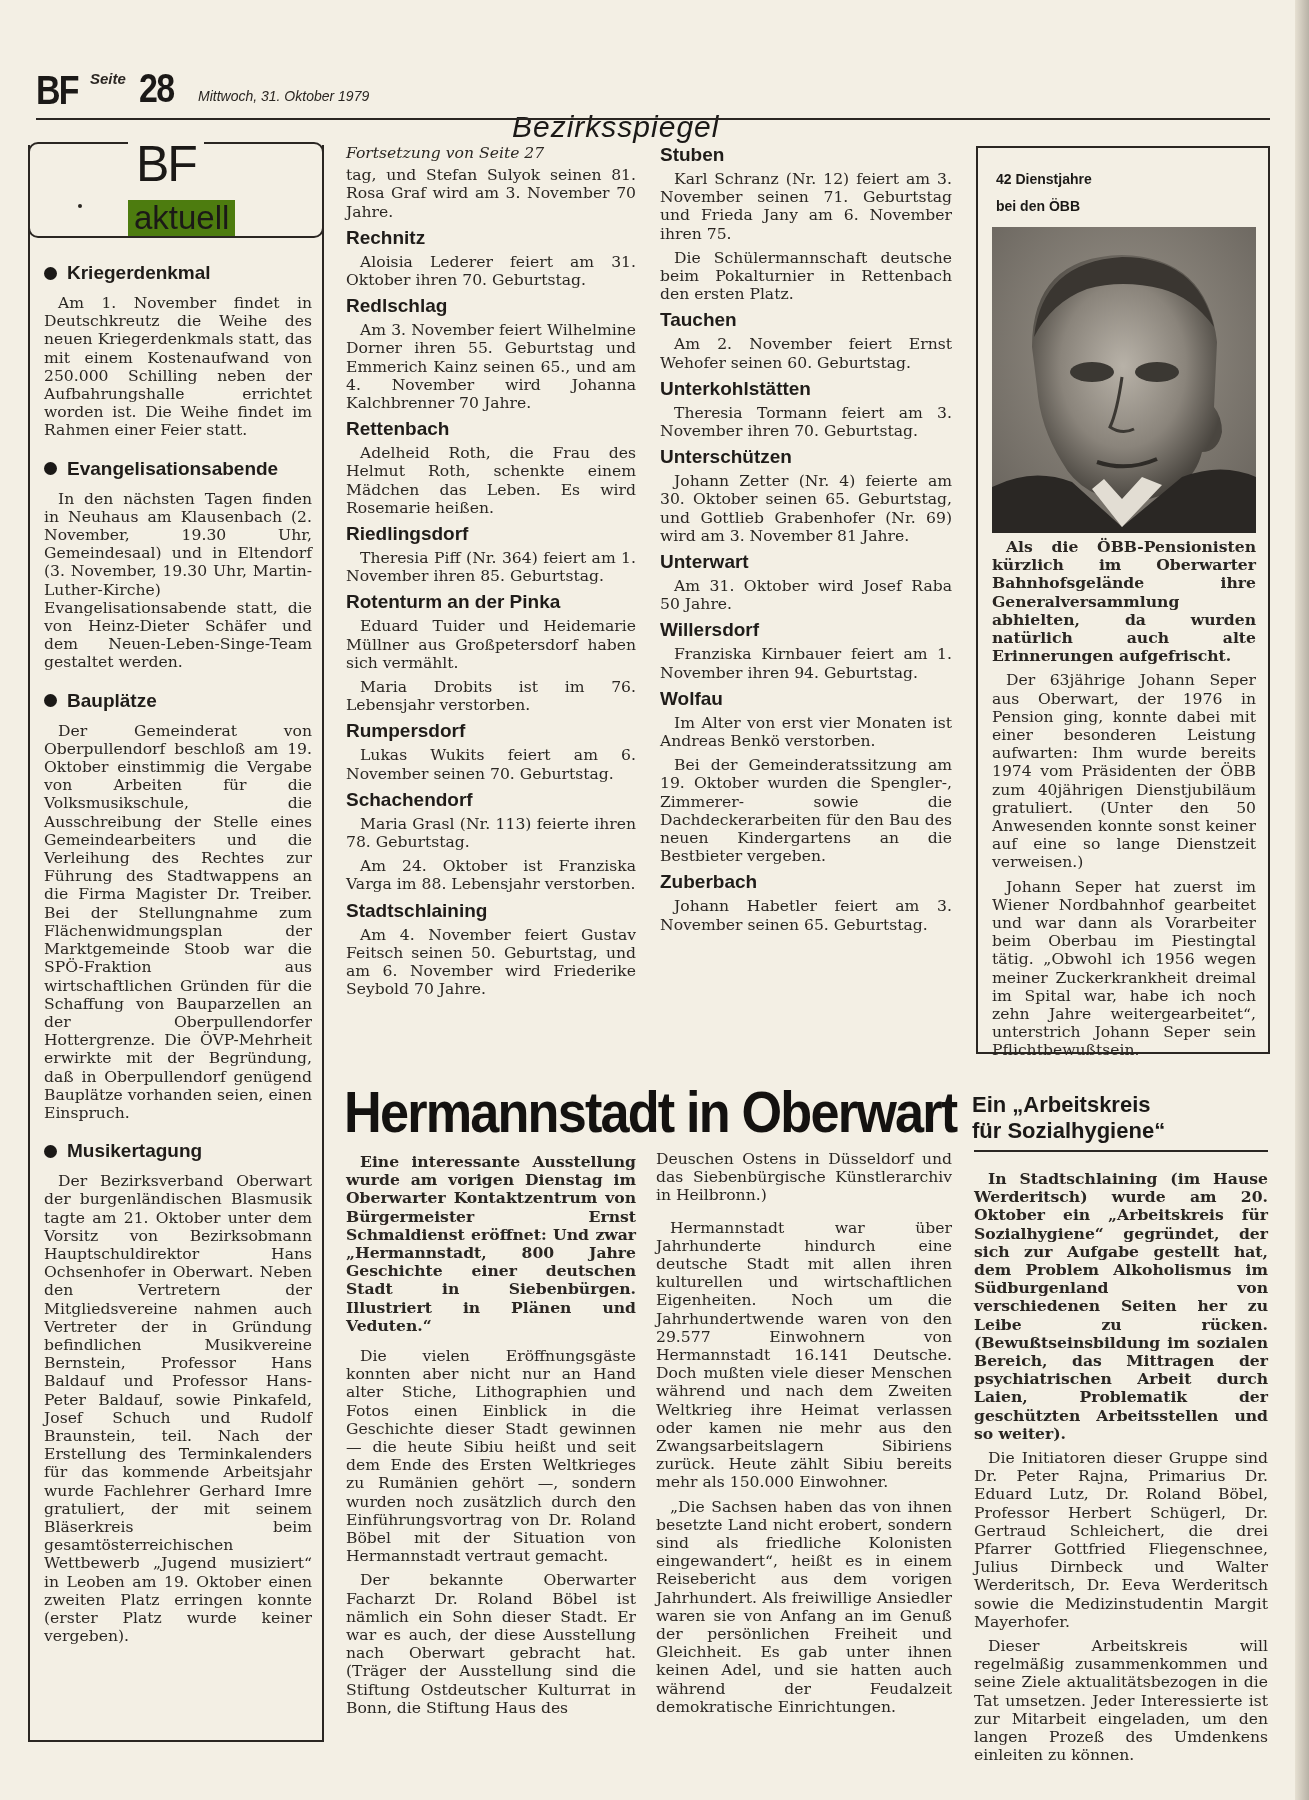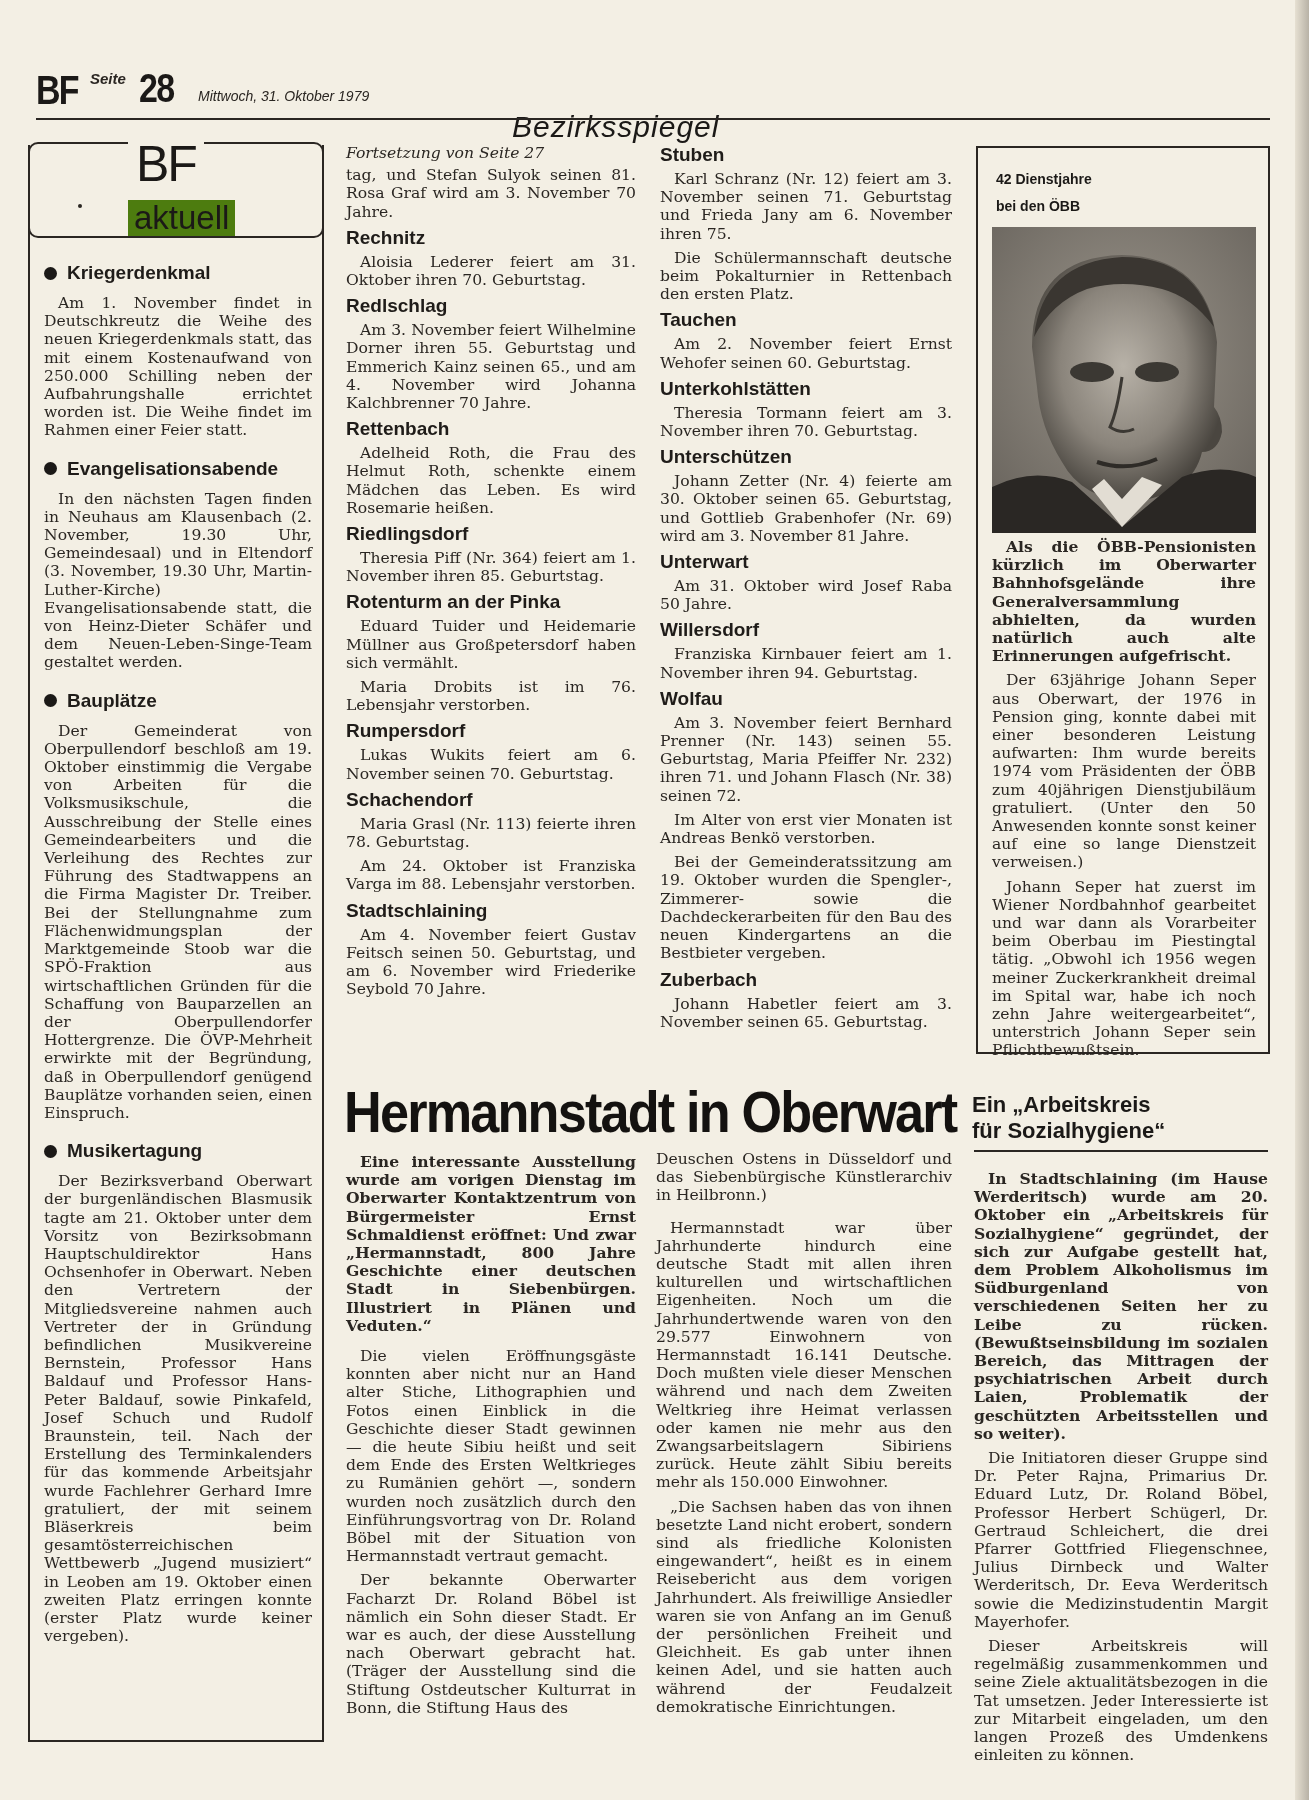--- a/index.html
+++ b/index.html
@@ -132,21 +132,20 @@
     <p>Am 2. November feiert Ernst Wehofer seinen 60. Geburtstag.</p>
     <h3>Unterkohlstätten</h3>
     <p>Theresia Tormann feiert am 3. November ihren 70. Geburtstag.</p>
     <h3>Unterschützen</h3>
     <p>Johann Zetter (Nr. 4) feierte am 30. Oktober seinen 65. Geburtstag, und Gottlieb Grabenhofer (Nr. 69) wird am 3. November 81 Jahre.</p>
     <h3>Unterwart</h3>
     <p>Am 31. Oktober wird Josef Raba 50 Jahre.</p>
     <h3>Willersdorf</h3>
     <p>Franziska Kirnbauer feiert am 1. November ihren 94. Geburtstag.</p>
     <h3>Wolfau</h3>
-    <p>Am 3. November feiert Bernhard Prenner (Nr. 143) seinen 55. Geburtstag, Maria Pfeiffer Nr. 232) ihren 71. und Johann Flasch (Nr. 38) seinen 72.</p>
     <p>Im Alter von erst vier Monaten ist Andreas Benkö verstorben.</p>
     <p>Bei der Gemeinderatssitzung am 19. Oktober wurden die Spengler-, Zimmerer- sowie die Dachdeckerarbeiten für den Bau des neuen Kindergartens an die Bestbieter vergeben.</p>
     <h3>Zuberbach</h3>
     <p>Johann Habetler feiert am 3. November seinen 65. Geburtstag.</p>
   </div>
 
 <div class="obb-box">
   <div class="obb-title">
     <div>42 Dienstjahre</div>
     <div>bei den ÖBB</div>

